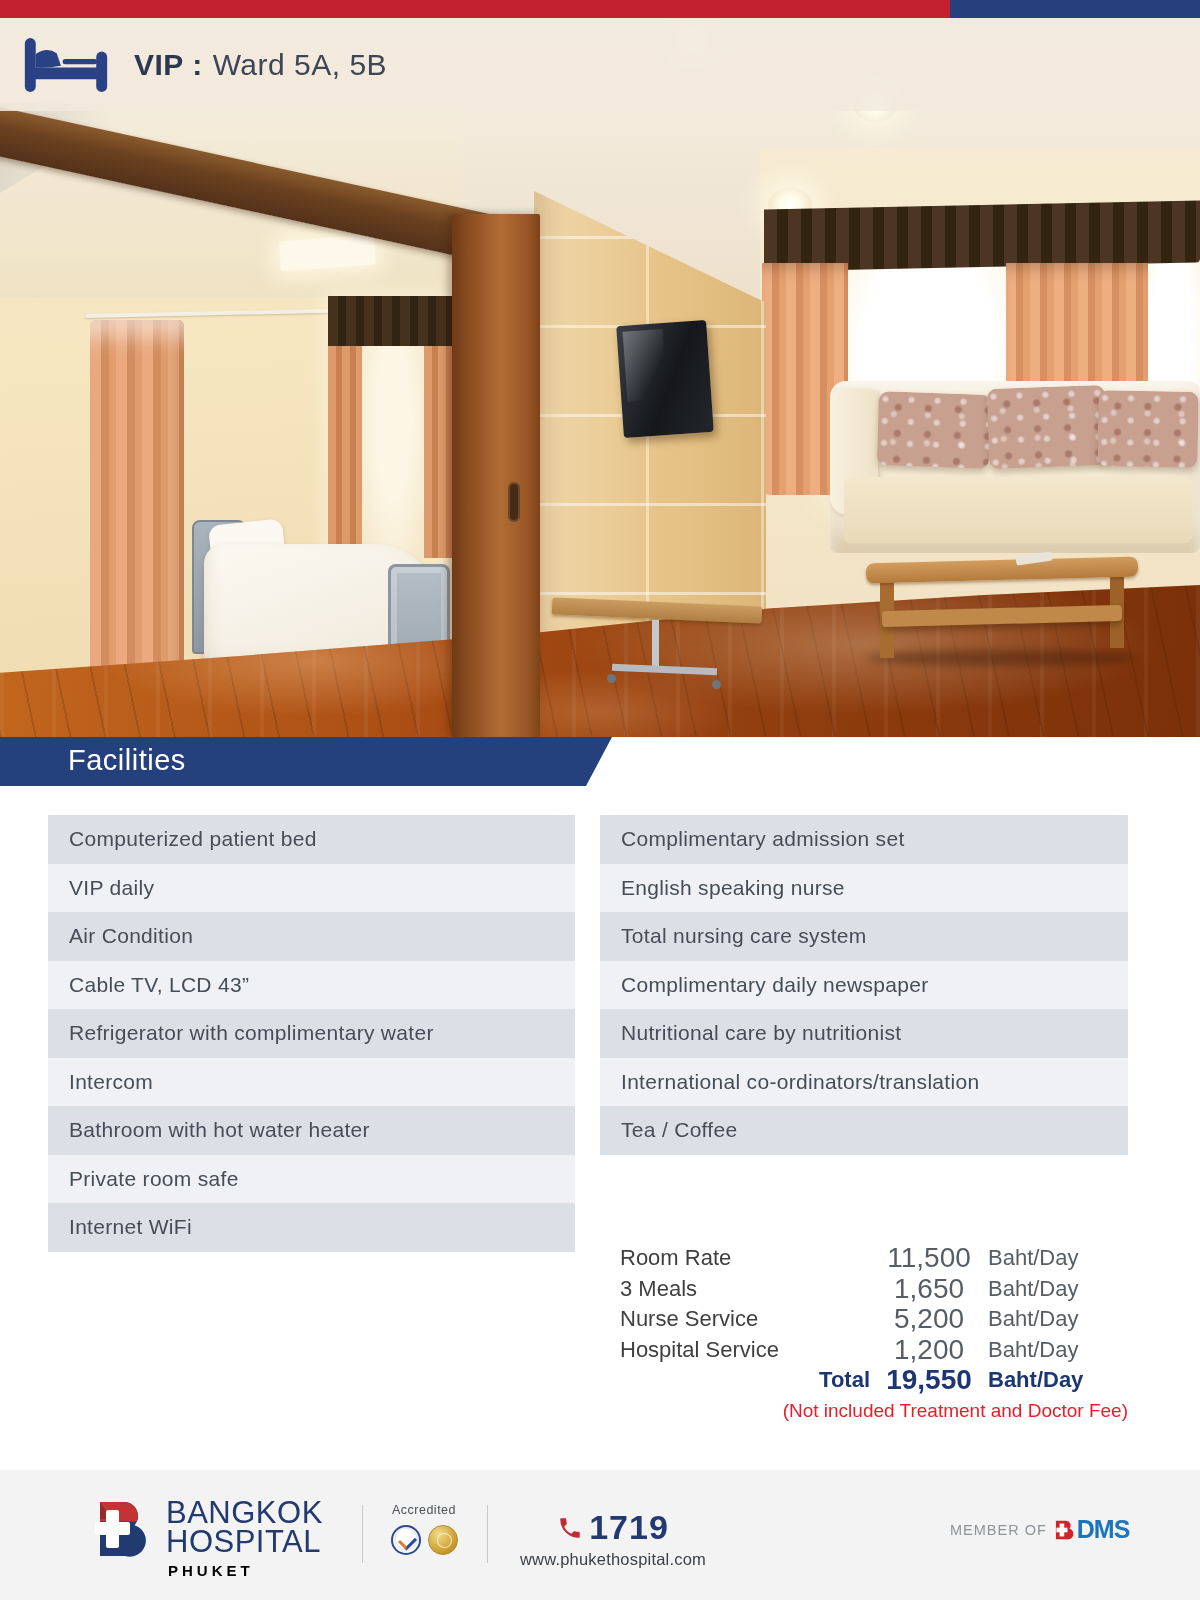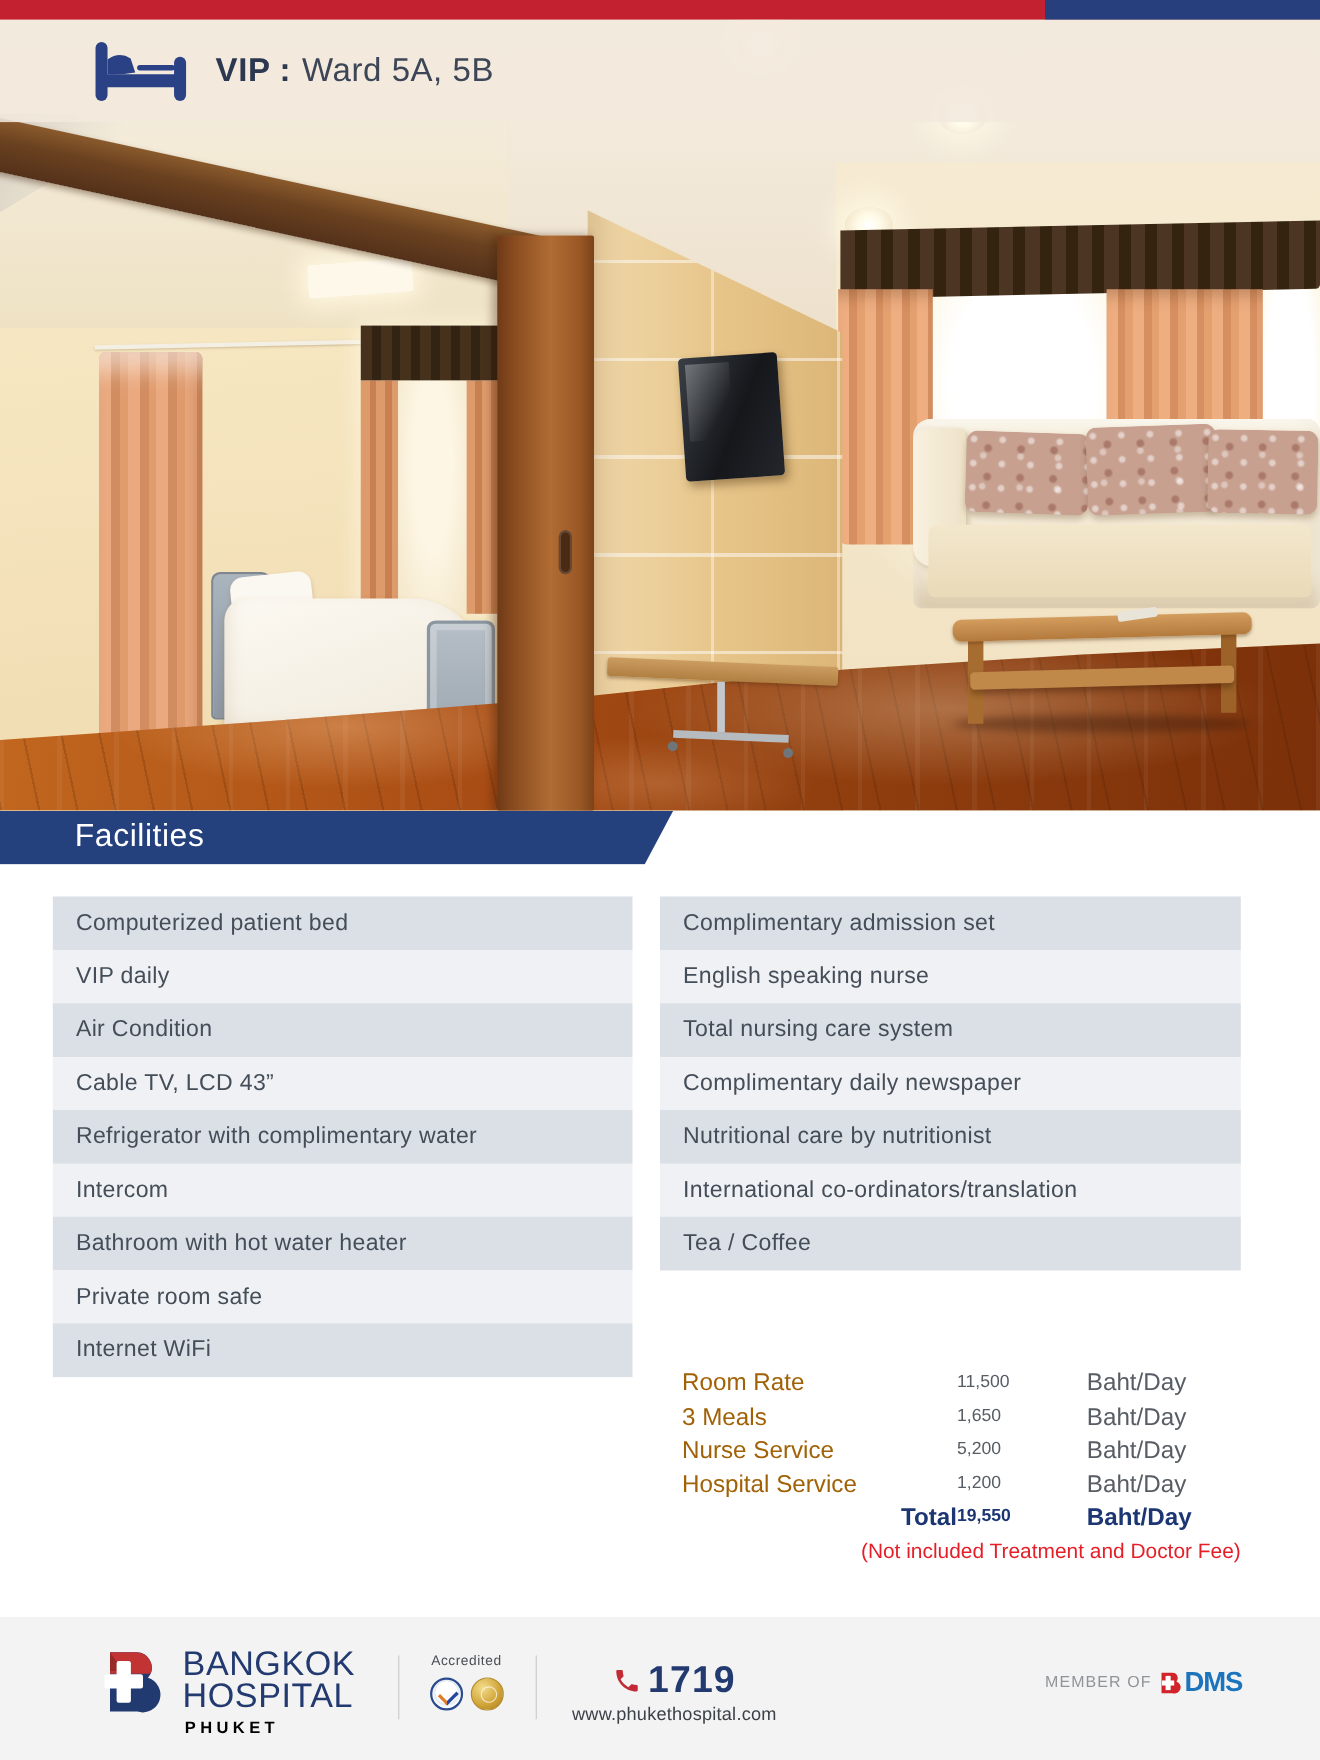--- a/index.html
+++ b/index.html
@@ -143,21 +143,21 @@
     transform:rotate(12.3deg);transform-origin:left top;
     background:linear-gradient(180deg,#8a5a2c 0%,#6b4220 40%,#54311a 100%);
     box-shadow:0 3px 6px rgba(60,30,10,.4);}
   .door{left:452px;top:196px;width:88px;height:523px;z-index:7;border-radius:2px;
     background:linear-gradient(90deg,#6f3a17 0%,#8a4c20 18%,#b06c33 55%,#9a5826 85%,#7c4319 100%);
     box-shadow:-4px 0 8px rgba(60,30,10,.35);}
   .door-handle{left:56px;top:268px;width:12px;height:40px;background:#4a2a12;border-radius:6px;
     box-shadow:inset 0 0 0 2px rgba(255,255,255,.15);}
 
   .header-band{left:0;top:0;width:1200px;height:93px;z-index:10;
-    background:rgba(242,233,221,.87);display:flex;align-items:center;padding-left:86px;box-sizing:border-box;}
+    background:rgba(242,233,221,.87);display:flex;align-items:center;padding-left:24px;box-sizing:border-box;}
   .bed-icon{width:84px;height:56px;margin-right:26px;flex:0 0 auto;}
   .band-title{font-size:30px;letter-spacing:.5px;white-space:nowrap;}
   .band-title .bold{font-weight:bold;color:#2c3850;margin-right:10px;}
   .band-title .rest{font-weight:normal;color:#3d4656;}
 
   
   .fac-banner{left:0;top:737px;width:620px;height:49px;background:#24407d;
     clip-path:polygon(0 0,612px 0,586px 100%,0 100%);z-index:11;}
   .fac-banner span{display:block;padding-left:68px;line-height:47px;color:#ffffff;
     font-size:29px;font-weight:normal;letter-spacing:.5px;}
@@ -166,22 +166,22 @@
   .fac-left{left:48px;width:527px;}
   .fac-right{left:600px;width:528px;}
   .fac-row{height:48.5px;display:flex;align-items:center;}
   .fac-row span{padding-left:21px;font-size:21px;color:#454e58;letter-spacing:.3px;}
   .fr-dark{background:#dbe0e6;}
   .fr-light{background:#eff1f4;}
 
   
   .pricing{left:620px;top:1242px;width:508px;}
   .price-row{display:grid;grid-template-columns:250px 118px 140px;height:30.5px;align-items:center;}
-  .p-label{font-size:22px;color:#a16207;}
-  .p-value{font-size:16px;color:#575d64;text-align:left;}
+  .p-label{font-size:22px;color:#404040;}
+  .p-value{font-size:28px;color:#575d64;text-align:center;}
   .p-unit{font-size:22px;color:#575d64;text-align:left;}
   .price-total .p-label{text-align:right;font-weight:bold;color:#1c3673;}
   .price-total .p-value,.price-total .p-unit{font-weight:bold;color:#1c3673;}
   .note{left:620px;top:1400px;width:508px;text-align:right;font-size:19px;color:#e51e28;}
 
   
   .footer{left:0;top:1470px;width:1200px;height:130px;background:#f3f3f3;}
   .logo-mark{left:92px;top:30px;width:62px;height:58px;}
   .logo-text{left:166px;top:28px;line-height:29px;font-weight:normal;color:#223a70;
     font-size:31px;letter-spacing:.5px;}

